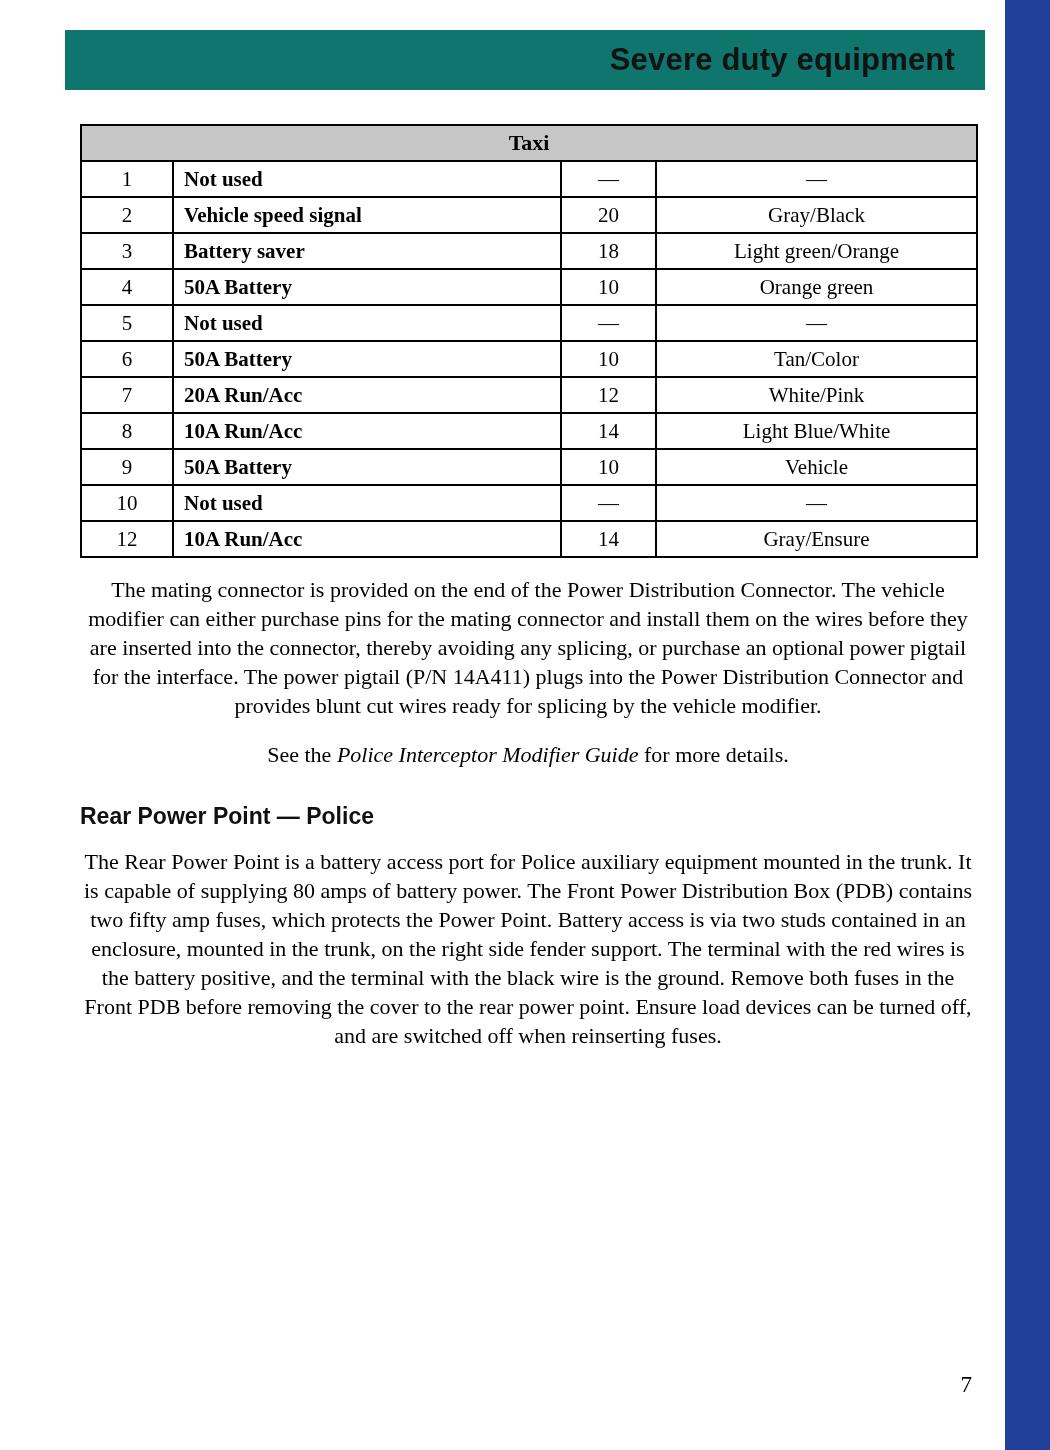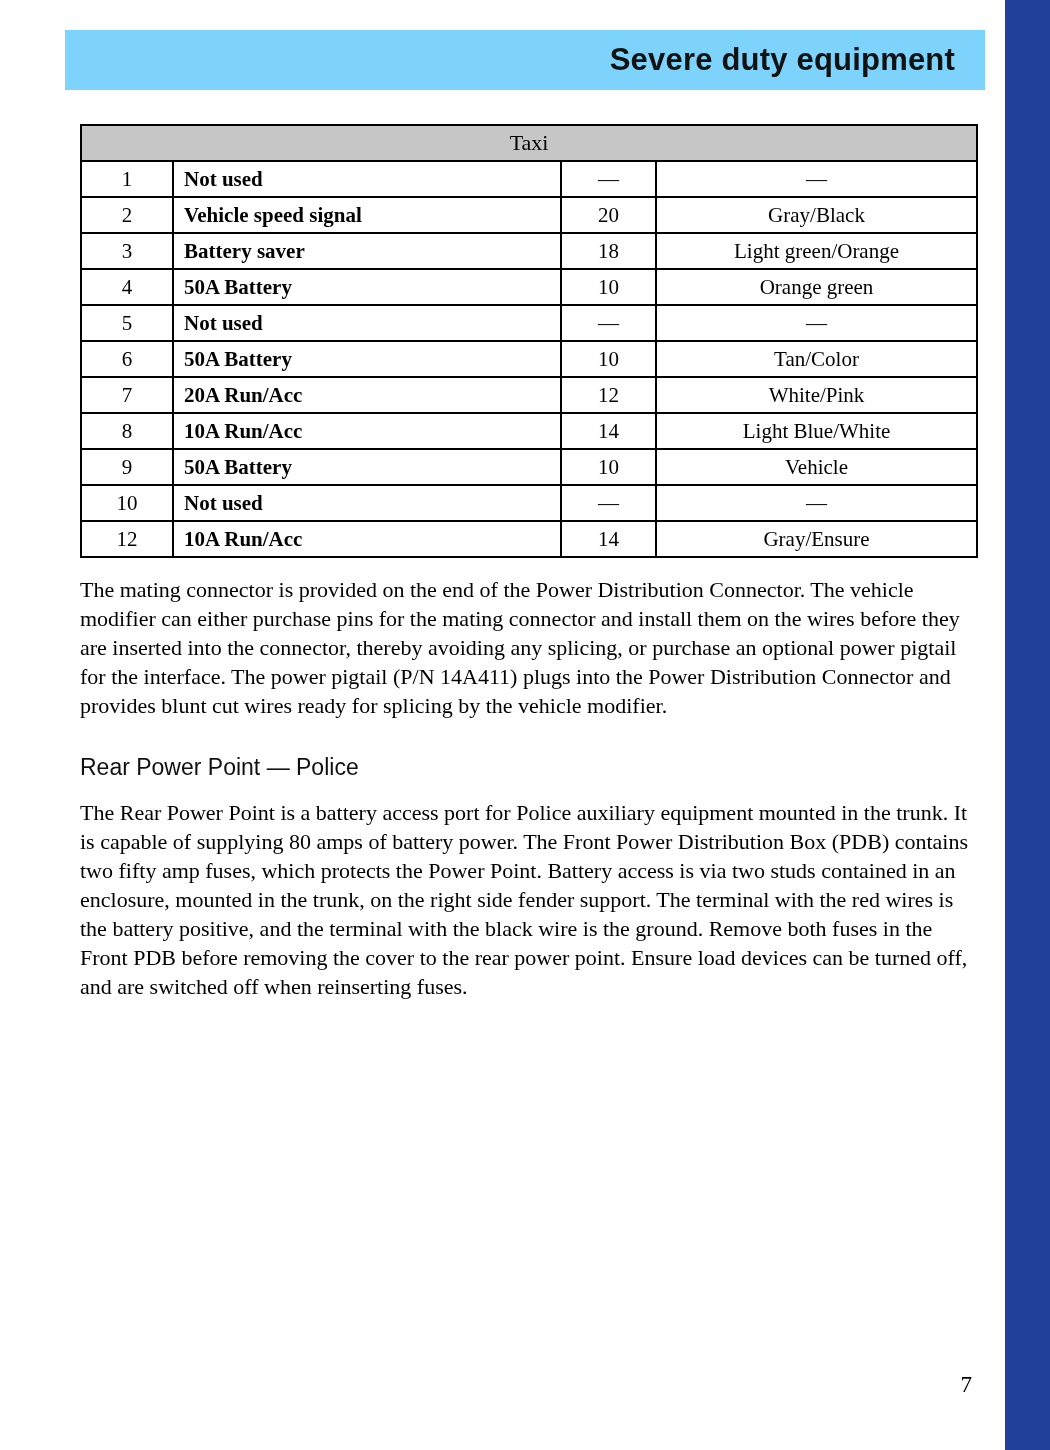--- a/index.html
+++ b/index.html
@@ -6,54 +6,54 @@
   body{
     width:1050px;height:1450px;position:relative;background:#ffffff;
     font-family:"Liberation Serif", serif;color:#000;overflow:hidden;
   }
   .side-bar{
     position:absolute;top:0;right:0;width:45px;height:1450px;
     background:#21409a;
   }
   .banner{
     position:absolute;top:30px;left:65px;width:920px;height:60px;
-    background:#7dd3fc;display:flex;align-items:center;justify-content:flex-end;
+    background:#0f766e;display:flex;align-items:center;justify-content:flex-end;
     padding-right:30px;box-sizing:border-box;
   }
   .banner-title{
     font-family:"Liberation Sans", sans-serif;font-weight:bold;
     font-size:31px;color:#121212;letter-spacing:0.2px;
   }
   .content{
     position:absolute;left:80px;top:124px;width:896px;
   }
   table.taxi{
     border-collapse:collapse;width:896px;font-size:21px;
     table-layout:fixed;
   }
   table.taxi td, table.taxi th{
     border:2px solid #000;padding:3px 10px;box-sizing:border-box;
     height:36px;
   }
   table.taxi th{
-    background:#c6c6c6;font-weight:normal;text-align:center;font-size:22px;
+    background:#c6c6c6;font-weight:bold;text-align:center;font-size:22px;
   }
   .col-pin{width:92px;}
   .col-fn{width:388px;}
   .col-gauge{width:95px;}
   .col-color{width:321px;}
   td.c{text-align:center;}
   td.l{text-align:left;font-weight:bold;}
   .para{
-    font-size:22px;line-height:29px;margin:17px 0 0 0;text-align:left;
+    font-size:22px;line-height:29px;margin:17px 0 0 0;text-align:center;
   }
   .see-line{margin-top:20px;}
   .italic{font-style:italic;}
   .section-heading{
-    font-family:"Liberation Sans", sans-serif;font-weight:normal;
+    font-family:"Liberation Sans", sans-serif;font-weight:bold;
     font-size:23px;margin:34px 0 0 0;color:#101010;
   }
   .page-number{
     position:absolute;right:78px;top:1372px;font-size:23px;
   }
 </style>
 </head>
 <body>
 
 <div class="side-bar"></div>
@@ -141,20 +141,21 @@
         <td class="c">12</td>
         <td class="l">10A Run/Acc</td>
         <td class="c">14</td>
         <td class="c">Gray/Ensure</td>
       </tr>
     </tbody>
   </table>
 
   <p class="para">The mating connector is provided on the end of the Power Distribution Connector. The vehicle modifier can either purchase pins for the mating connector and install them on the wires before they are inserted into the connector, thereby avoiding any splicing, or purchase an optional power pigtail for the interface. The power pigtail (P/N 14A411) plugs into the Power Distribution Connector and provides blunt cut wires ready for splicing by the vehicle modifier.</p>
 
+  <p class="para see-line"><span>See the </span><span class="italic">Police Interceptor Modifier Guide</span><span> for more details.</span></p>
 
   <h2 class="section-heading">Rear Power Point — Police</h2>
 
   <p class="para">The Rear Power Point is a battery access port for Police auxiliary equipment mounted in the trunk. It is capable of supplying 80 amps of battery power. The Front Power Distribution Box (PDB) contains two fifty amp fuses, which protects the Power Point. Battery access is via two studs contained in an enclosure, mounted in the trunk, on the right side fender support. The terminal with the red wires is the battery positive, and the terminal with the black wire is the ground. Remove both fuses in the Front PDB before removing the cover to the rear power point. Ensure load devices can be turned off, and are switched off when reinserting fuses.</p>
 
 </div>
 
 <div class="page-number">7</div>
 
 </body></html>

